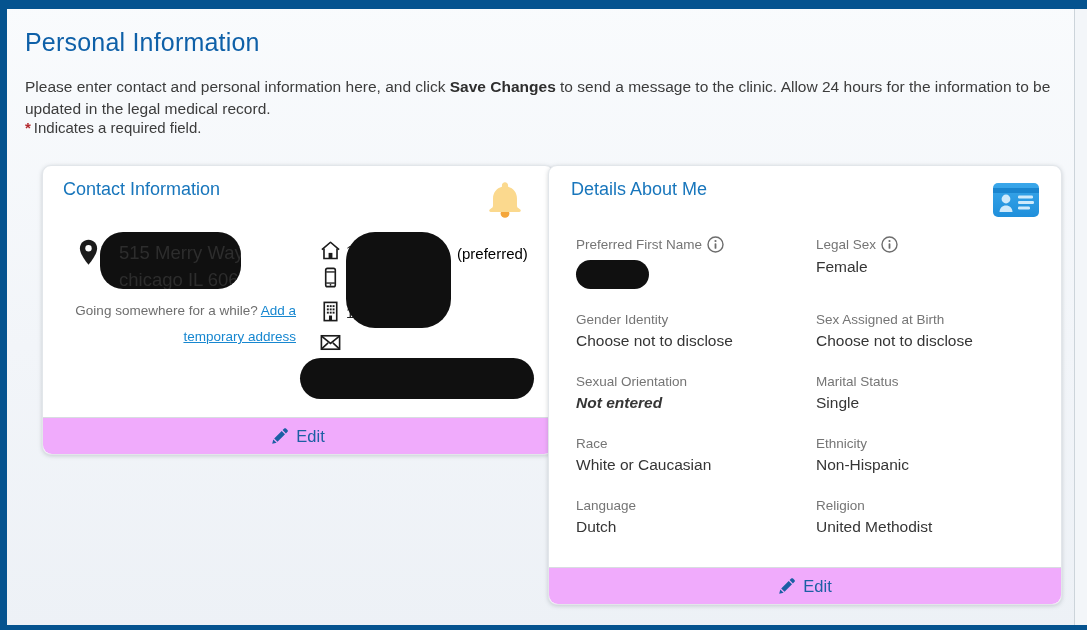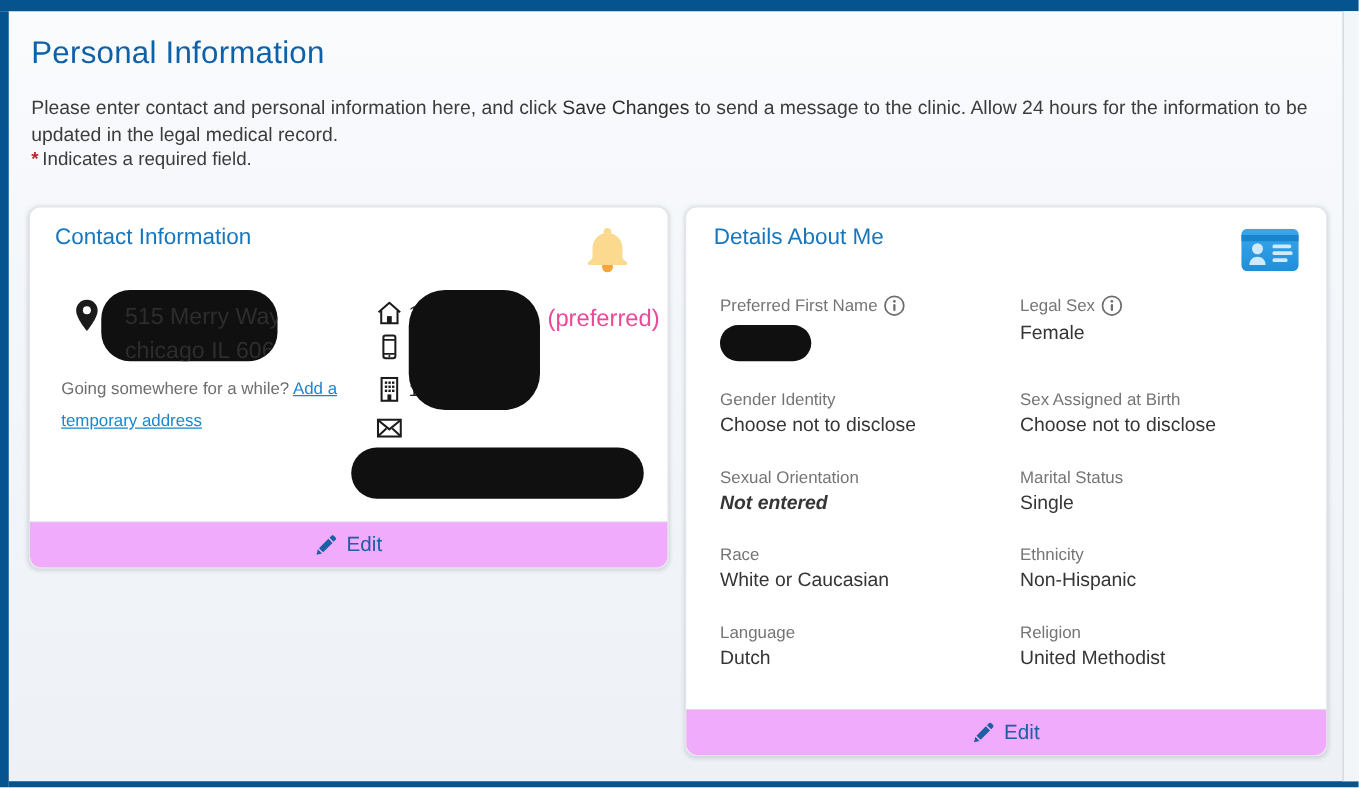--- a/index.html
+++ b/index.html
@@ -8,48 +8,48 @@
   .frame { position:relative; width:1087px; height:630px;
            background:linear-gradient(#f9fbfd 0%, #f2f5f9 55%, #edf1f6 100%); }
   .topbar { position:absolute; top:0; left:0; width:1087px; height:9px; background:#05538f; }
   .leftbar { position:absolute; top:9px; left:0; width:7px; height:621px; background:#05538f; }
   .bottombar { position:absolute; bottom:0; left:7px; width:1080px; height:5px; background:#05538f; }
   .scroll-gutter { position:absolute; top:9px; right:0; width:13px; height:616px;
                    background:#f3f6f9; border-left:1px solid #ccd4da; }
   .content { position:absolute; left:25px; top:9px; width:1040px; }
   h1.page-title { margin-top:19px; font-size:25px; font-weight:500; color:#0e60a8; letter-spacing:.2px; }
   .intro { margin-top:19px; font-size:15.5px; line-height:21.5px; color:#3c3c3c; width:1035px; }
-  .intro b { font-weight:400; color:#2e2e2e; }
+  .intro b { font-weight:700; color:#2e2e2e; }
   .required { font-size:15px; color:#3c3c3c; }
   .required .star { color:#b3282d; font-weight:700; margin-right:3px; }
 
   .card { position:absolute; background:#fff; border:1px solid #e2e6ea; border-radius:9px;
           box-shadow:0 1px 4px rgba(90,100,110,.28); }
-  .card-contact { left:23px; top:165px; width:512px; height:290px; }
+  .card-contact { left:42px; top:165px; width:512px; height:290px;text-align:right; }
   .card-details { left:548px; top:165px; width:514px; height:440px; }
   .card-title { position:absolute; left:20px; top:13px; font-size:18px; color:#1876bc; }
   .card-details .card-title { left:22px; }
 
   .bell { position:absolute; top:11px; right:25px; width:46px; height:48px; }
   .idcard { position:absolute; top:17px; right:22px; width:46px; height:34px; }
 
   
   .pin { position:absolute; left:36px; top:73px; width:19px; height:27px; }
   .blob { background:#101010; overflow:hidden; }
   .addr-blob { position:absolute; left:57px; top:66px; width:141px; height:57px; border-radius:23px;
                color:#2d2d2d; font-size:18.5px; padding:7px 0 0 19px; line-height:27px; white-space:nowrap; }
   .temp { position:absolute; left:25px; top:132px; width:228px; font-size:13.5px; color:#6e6e6e; line-height:26px; }
   .temp a { color:#1787d0; text-decoration:underline; cursor:pointer; }
   .cicons { position:absolute; left:276px; }
   .cicon-home{ top:73px; } .cicon-mobile{ top:100px; } .cicon-bldg{ top:134px; } .cicon-mail{ top:165px; }
   .cicon { position:absolute; width:23px; height:23px; }
   .frag { position:absolute; font-size:14.5px; color:#222; }
   .frag-home { left:303px; top:77px; } .frag-work { left:303px; top:139px; }
   .phone-blob { position:absolute; left:303px; top:66px; width:105px; height:96px; border-radius:29px; }
-  .preferred { position:absolute; left:414px; top:79px; font-size:19px; color:#ec4899; }
+  .preferred { position:absolute; left:414px; top:79px; font-size:15px; color:#000000; }
   .email-blob { position:absolute; left:257px; top:192px; width:234px; height:41px; border-radius:21px; }
 
   .card-footer { position:absolute; left:0; right:0; bottom:0; height:37px; border-top:1px solid #d8dce0;
                  display:flex; align-items:center; justify-content:center;
                  border-radius:0 0 9px 9px; cursor:pointer; background:#f0abfc; }
   .edit-btn { display:flex; align-items:center; gap:8px; color:#1b5fa4; font-size:16.5px; }
 
   
   .dgrid { position:absolute; left:27px; top:70px; width:462px;
            display:grid; grid-template-columns:240px 1fr; row-gap:23px; }

